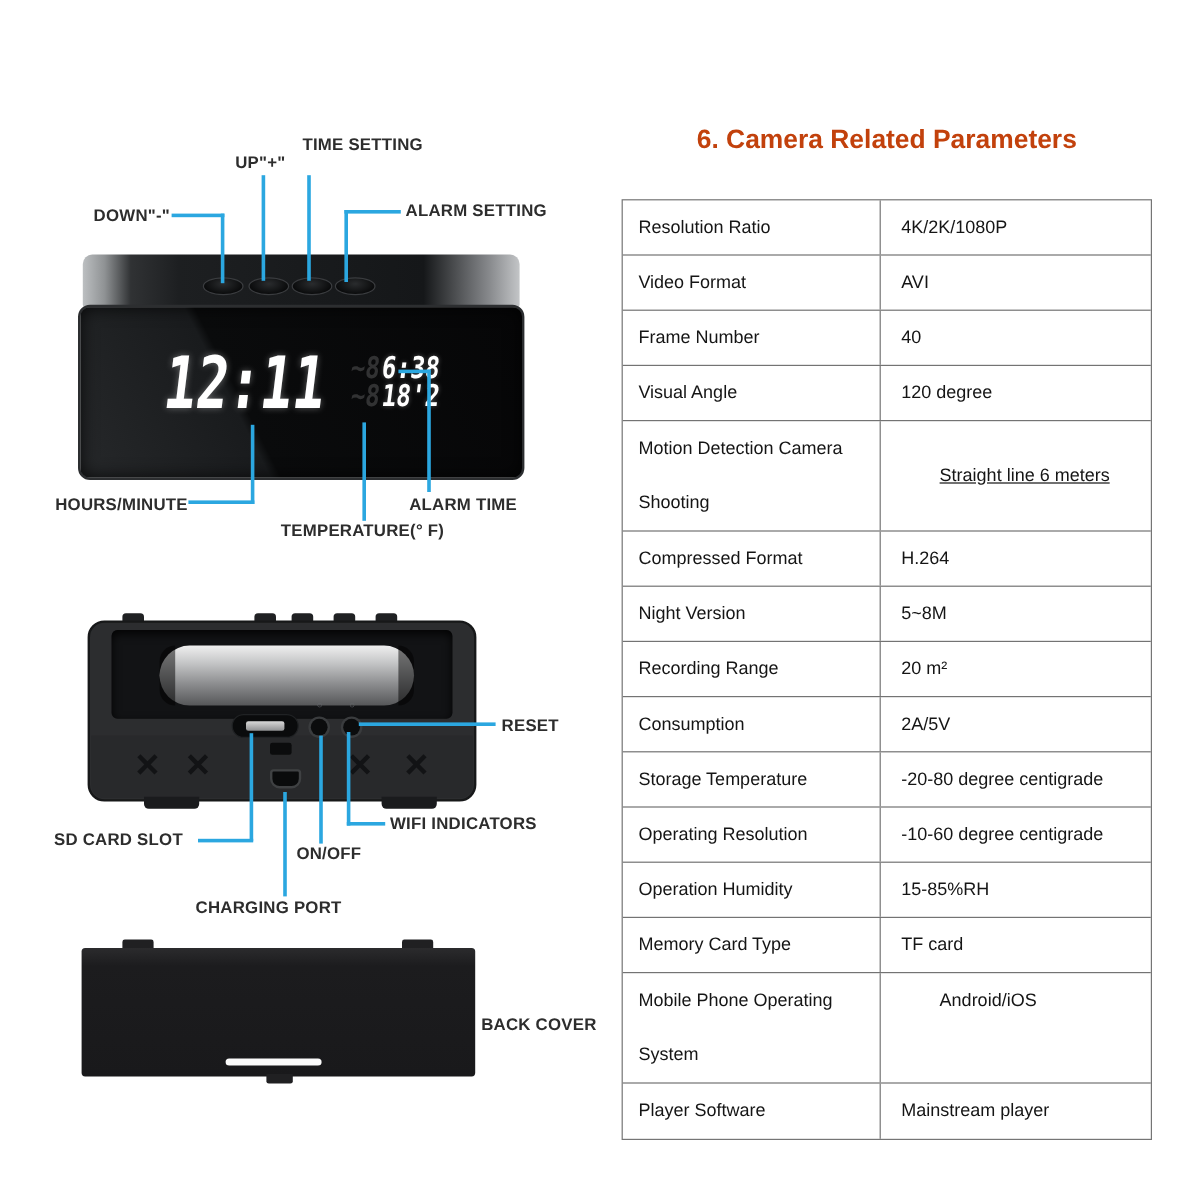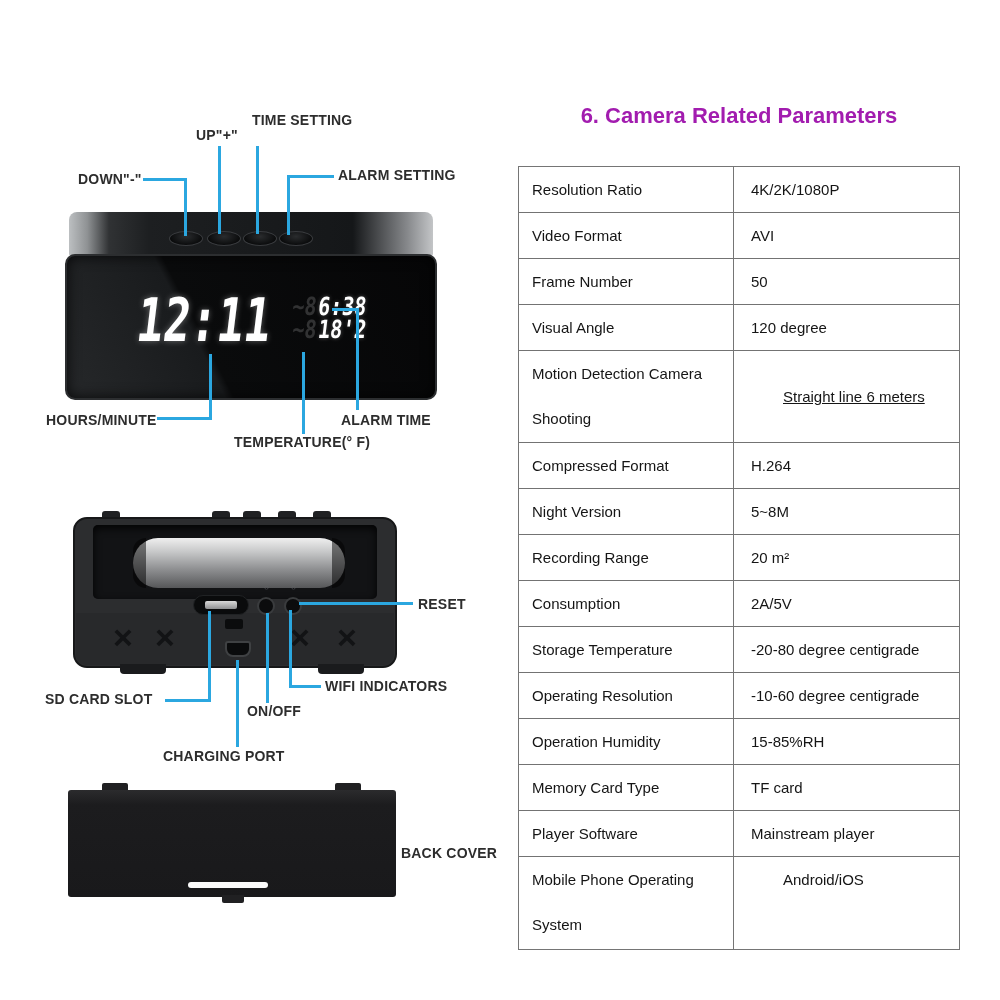--- a/index.html
+++ b/index.html
@@ -11,21 +11,21 @@
   .callout{
     position:absolute;font-size:14px;font-weight:bold;color:#2d2d2d;
     white-space:nowrap;letter-spacing:.2px;
   }
   .lead{position:absolute;background:#2ba7e0;}
   .lead.v{width:3px;}
   .lead.h{height:3px;}
   
   .title{
     position:absolute;left:518px;top:103px;width:442px;text-align:center;
-    font-size:22px;font-weight:bold;color:#a21caf;
+    font-size:22px;font-weight:bold;color:#c2410c;
   }
   
   .spec-table{
     position:absolute;left:518px;top:166px;width:442px;
     border:1px solid #757575;box-sizing:border-box;background:#fff;
   }
   .trow{display:flex;height:46px;border-bottom:1px solid #737373;box-sizing:border-box;}
   .trow:last-child{border-bottom:none;}
   .trow.tall{height:92px;gap:32px;}
   .tlabel{
@@ -210,21 +210,21 @@
       <div class="tvalue">4K/2K/1080P</div>
     </div>
 
     <div class="trow">
       <div class="tlabel">Video Format</div>
       <div class="tvalue">AVI</div>
     </div>
 
     <div class="trow">
       <div class="tlabel">Frame Number</div>
-      <div class="tvalue">50</div>
+      <div class="tvalue">40</div>
     </div>
 
     <div class="trow">
       <div class="tlabel">Visual Angle</div>
       <div class="tvalue">120 degree</div>
     </div>
 
     <div class="trow tall">
       <div class="tlabel">Motion Detection Camera Shooting</div>
       <div class="tvalue vcenter">Straight line 6 meters</div>
@@ -263,24 +263,24 @@
     <div class="trow">
       <div class="tlabel">Operation Humidity</div>
       <div class="tvalue">15-85%RH</div>
     </div>
 
     <div class="trow">
       <div class="tlabel">Memory Card Type</div>
       <div class="tvalue">TF card</div>
     </div>
 
-    <div class="trow">
-      <div class="tlabel">Player Software</div>
-      <div class="tvalue">Mainstream player</div>
-    </div>
-
     <div class="trow tall">
       <div class="tlabel">Mobile Phone Operating System</div>
       <div class="tvalue">Android/iOS</div>
     </div>
+
+    <div class="trow">
+      <div class="tlabel">Player Software</div>
+      <div class="tvalue">Mainstream player</div>
+    </div>
   </div>
 
 </div>
 
 </body></html>

